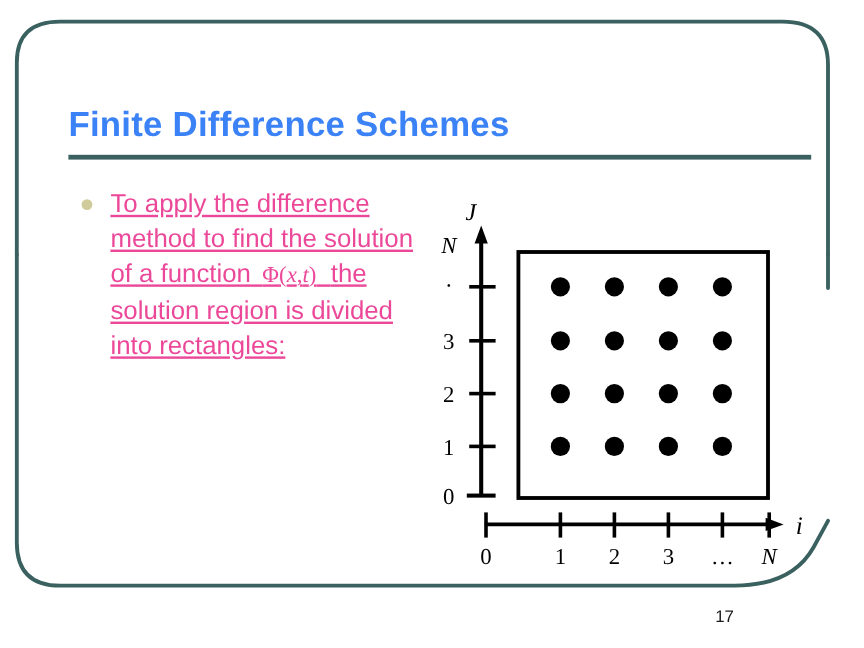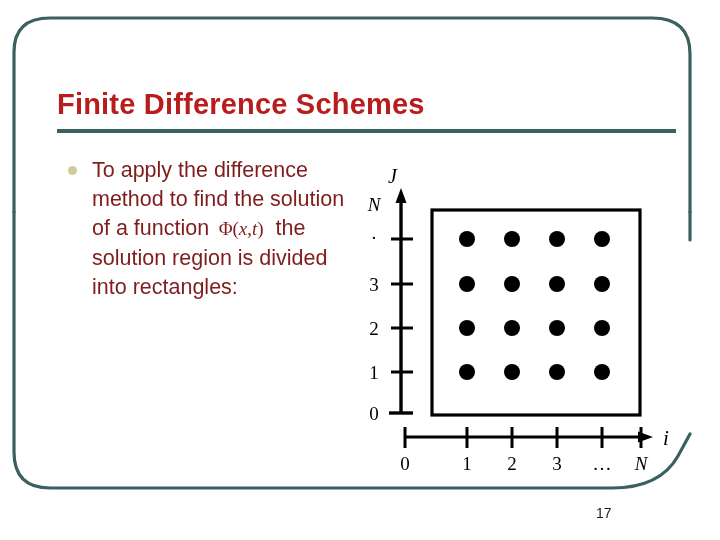--- a/index.html
+++ b/index.html
@@ -31,21 +31,21 @@
 
   
   .title {
     position: absolute;
     left: 57px;
     top: 88px;
     width: 620px;
     font-size: 29px;
     font-weight: bold;
     letter-spacing: 0.2px;
-    color: #b91c1c;
+    color: #3b82f6;
     font-family: "Liberation Sans", sans-serif;
     white-space: nowrap;
   }
   .title-rule {
     position: absolute;
     left: 57px;
     top: 129px;
     width: 619px;
     height: 4px;
     background: #3a6060;
@@ -68,21 +68,22 @@
     top: 10px;
     width: 9px;
     height: 9px;
     border-radius: 50%;
     background: #cfcb9a;
   }
   .bullet-text {
     font-family: "Liberation Sans", sans-serif;
     font-size: 21.5px;
     line-height: 29.2px;
-    color: #7f1d1d;
+    color: #ec4899;
+    text-decoration: underline;
   }
   .formula {
     font-family: "Liberation Serif", serif;
     font-size: 19px;
     white-space: nowrap;
   }
   .formula .up { font-style: normal; }
   .formula .it { font-style: italic; }
 
   

